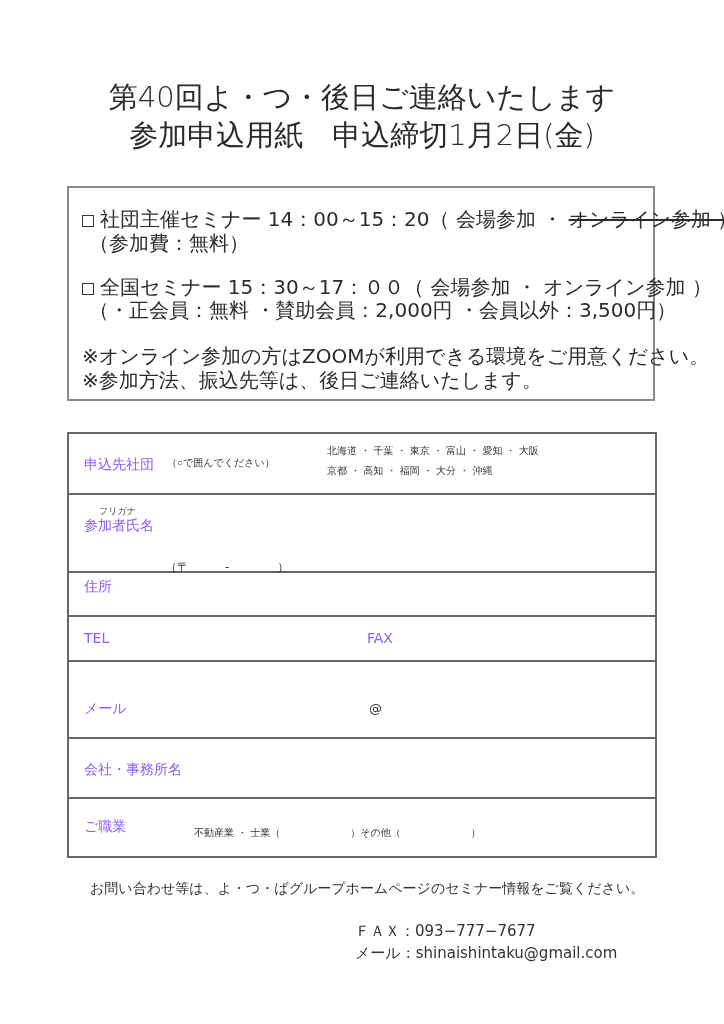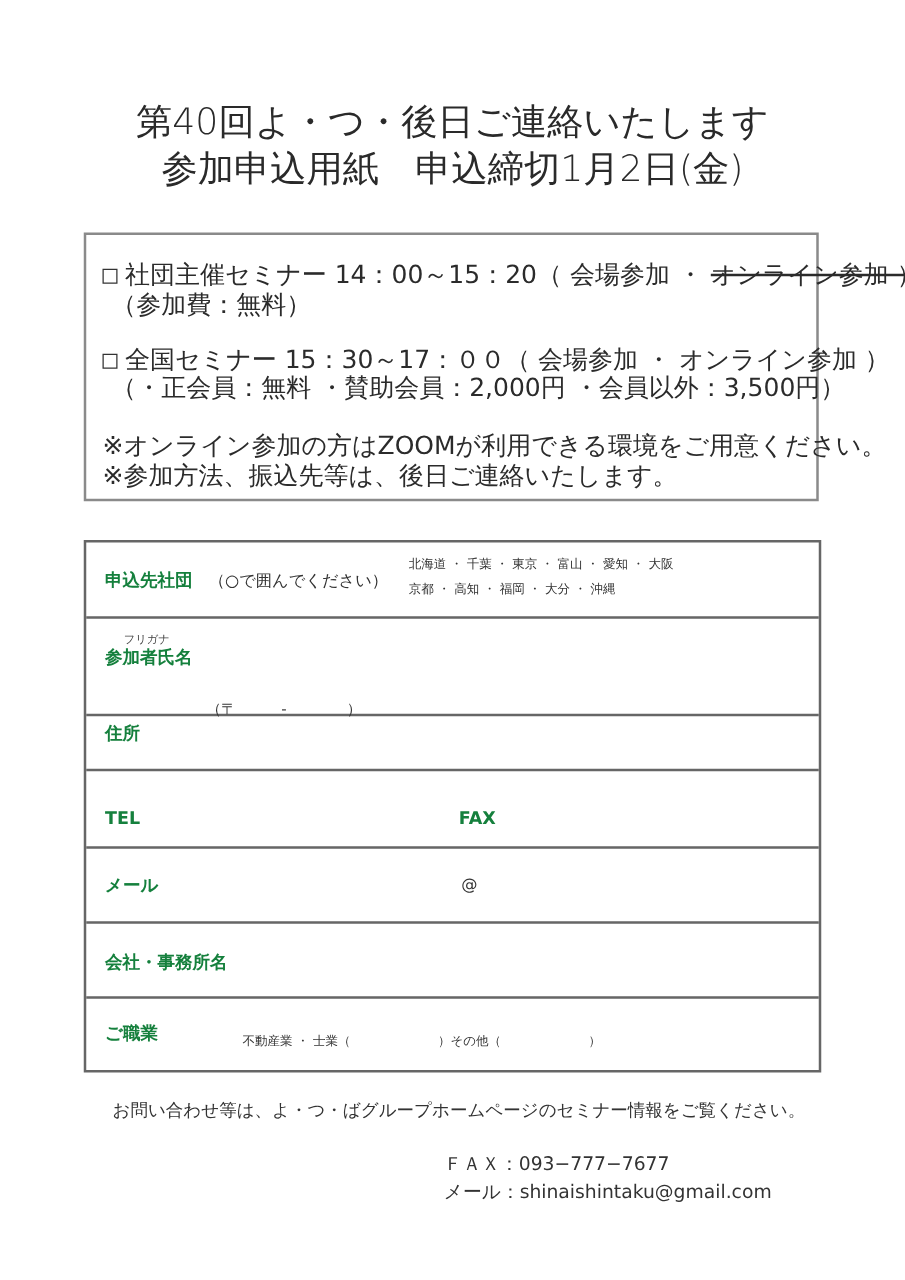--- a/index.html
+++ b/index.html
@@ -31,21 +31,21 @@
 
   .form {
     position: absolute; left: 67px; top: 432px; width: 590px; height: 426px;
     border: 2px solid #666; box-sizing: border-box;
   }
   .row {
     position: absolute; left: 0; width: 586px; border-bottom: 2px solid #666; box-sizing: border-box;
   }
   .row.last { border-bottom: none; }
   .lbl {
-    position: absolute; left: 15px; font-size: 14px; font-weight: bold; color: #15803d; white-space: nowrap;
+    position: absolute; left: 15px; font-size: 14px; font-weight: normal; color: #8b5cf6; white-space: nowrap;
   }
   .txt {
     position: absolute; font-size: 10px; color: #333; white-space: nowrap;
   }
   .small { font-size: 9px; color: #444; }
 
   .footer {
     position: absolute; font-size: 14px; color: #333; white-space: nowrap;
   }
 </style>
@@ -68,38 +68,38 @@
   <div class="info-line" style="top:109px; left:20px;">（・正会員：無料 ・賛助会員：2,000円 ・会員以外：3,500円）</div>
 
   <div class="info-line" style="top:155px;">※オンライン参加の方はZOOMが利用できる環境をご用意ください。</div>
   <div class="info-line" style="top:179px;">※参加方法、振込先等は、後日ご連絡いたします。</div>
 </div>
 
 <div class="form">
 
   <div class="row" style="top:0; height:61px;">
     <span class="lbl" style="top:22px;">申込先社団</span>
-    <span class="txt" style="left:98px; top:22px; font-size:13px;">（○で囲んでください）</span>
+    <span class="txt" style="left:98px; top:22px; font-size:10px;font-family:Liberation Serif, serif;">（○で囲んでください）</span>
     <span class="txt" style="left:258px; top:10px;">北海道 ・ 千葉 ・ 東京 ・ 富山 ・ 愛知 ・ 大阪</span>
     <span class="txt" style="left:258px; top:30px;">京都 ・ 高知 ・ 福岡 ・ 大分 ・ 沖縄</span>
   </div>
 
   <div class="row" style="top:61px; height:78px;">
     <span class="txt small" style="left:30px; top:10px;">フリガナ</span>
     <span class="lbl" style="top:22px;">参加者氏名</span>
     <div style="position:absolute; left:120px; top:4px; right:4px; bottom:4px;"></div>
   </div>
 
   <div class="row" style="top:122px; height:61px;">
     <span class="txt" style="left:96px; top:3px; font-size:12px;">（〒　　　-　　　　）</span>
     <span class="lbl" style="top:22px;">住所</span>
     <div style="position:absolute; left:120px; top:22px; right:4px; bottom:4px;"></div>
   </div>
 
-  <div class="row" style="top:191px; height:54px;">
+  <div class="row" style="top:174px; height:54px;">
     <span class="lbl" style="top:22px;">TEL</span>
     <div style="position:absolute; left:60px; top:4px; width:220px; bottom:4px;"></div>
     <span class="lbl" style="left:298px; top:22px;">FAX</span>
     <div style="position:absolute; left:340px; top:4px; right:4px; bottom:4px;"></div>
   </div>
 
   <div class="row" style="top:244px; height:61px;">
     <span class="lbl" style="top:22px;">メール</span>
     <span class="txt" style="left:300px; top:23px; font-size:13px;">@</span>
     <div style="position:absolute; left:70px; top:4px; right:4px; bottom:4px;"></div>

